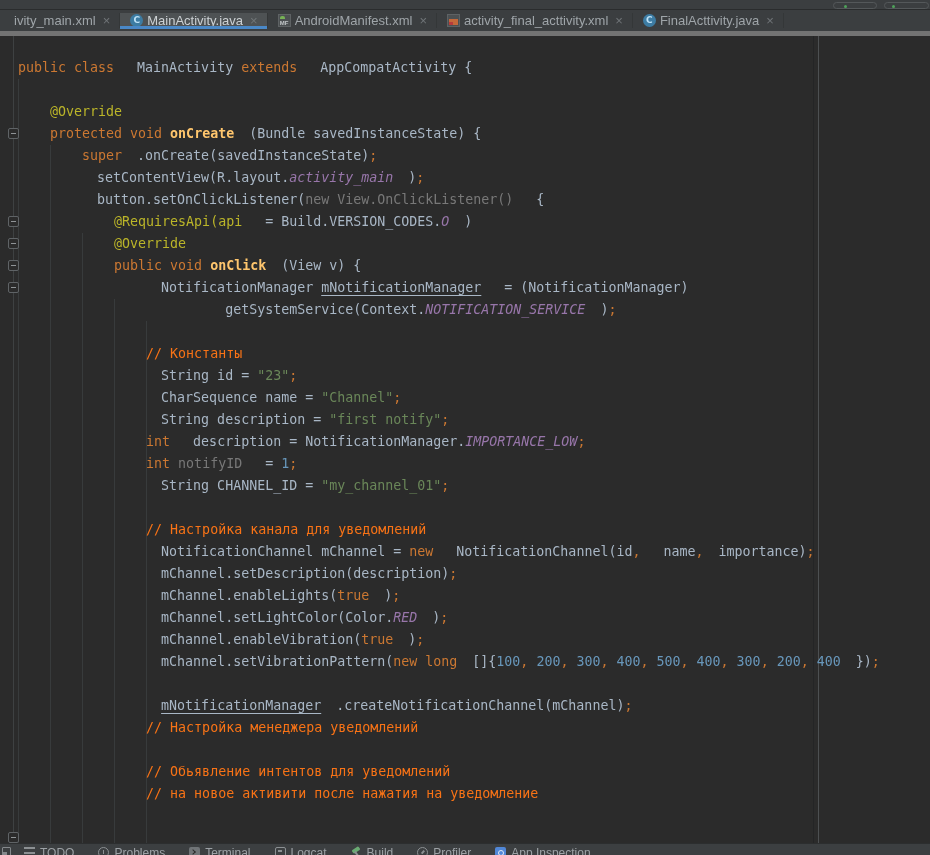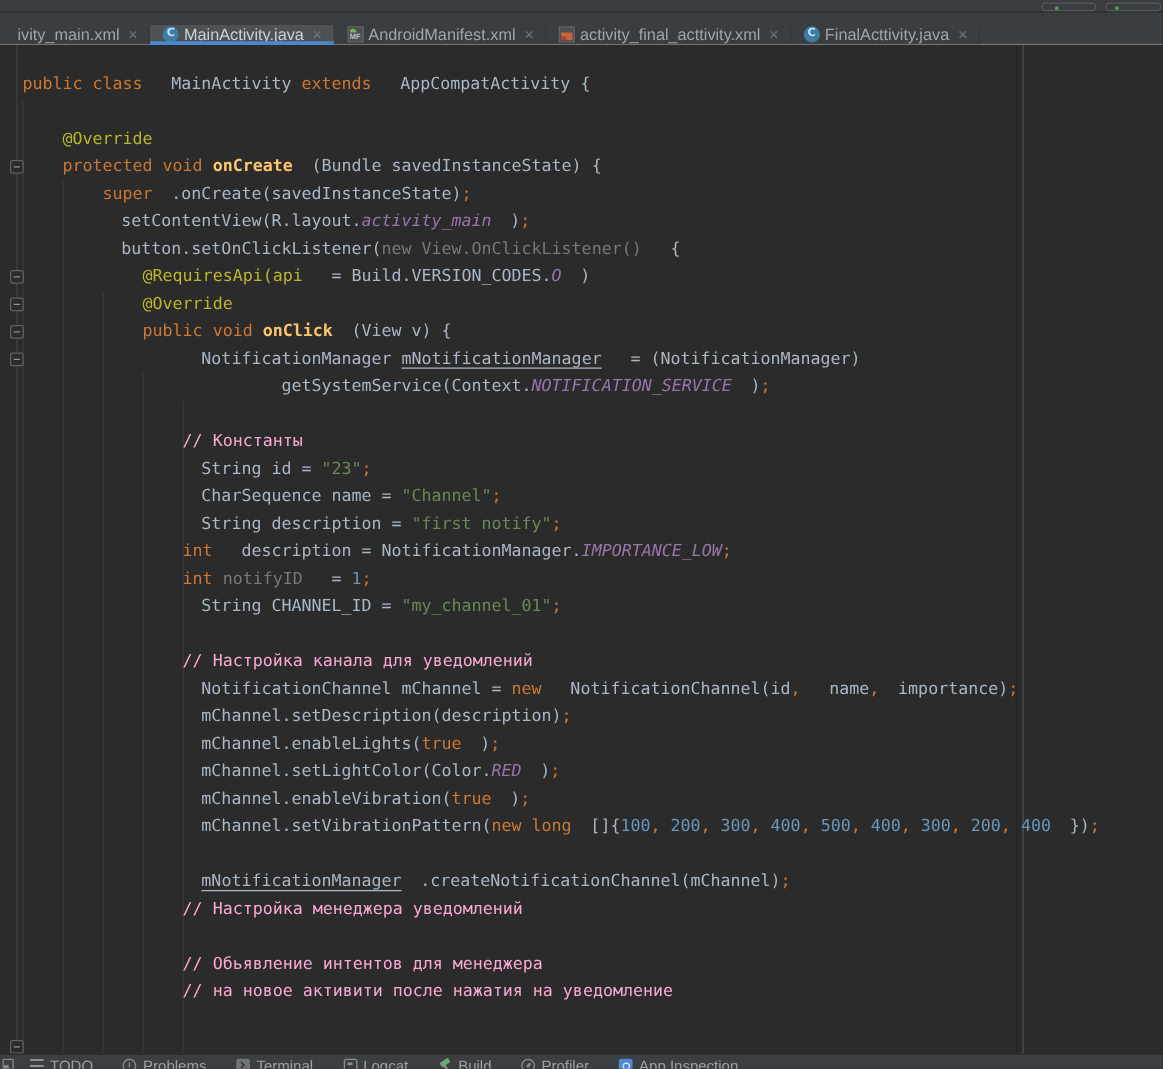--- a/index.html
+++ b/index.html
@@ -7,21 +7,21 @@
   *{box-sizing:border-box;}
 
   
   #topstrip{position:absolute;left:0;top:0;width:930px;height:10px;background:#3b3e40;
     border-bottom:1px solid #2a2c2d;}
   .tw{position:absolute;top:2px;height:7px;border:1px solid #54585a;border-radius:4px;}
   .tw .gdot{position:absolute;top:2px;width:3px;height:3px;border-radius:50%;background:#4fa35a;}
 
   
   #tabbar{position:absolute;left:0;top:10px;width:930px;height:26px;background:#3b3e40;
-    display:flex;align-items:flex-end;border-bottom:1px solid #737373;}
+    display:flex;align-items:center;border-bottom:5px solid #737373;}
   .tab{display:flex;align-items:center;padding:0 9px 0 10px;font-size:13px;color:#9fa5a9;
     background:#3b3e40;border-right:1px solid #343738;position:relative;white-space:nowrap;cursor:default;}
   .tab.active{background:#4e5254;color:#ccd1d4;}
   .tab.active::after{content:"";position:absolute;left:0;right:0;bottom:-1px;height:3px;background:#4a88c7;}
   .tab .tlabel{margin:0 4px;}
   .tclose{color:#707578;font-size:13px;margin-left:3px;line-height:1;}
   .ticon{width:13px;height:13px;display:inline-block;position:relative;flex:none;}
   .ticon.java-class{border-radius:50%;background:#3d7ca3;color:#bfe3f8;font-size:9px;font-weight:bold;
     text-align:center;line-height:13px;font-family:"DejaVu Sans",sans-serif;}
   .ticon.manifest{background:#4c5052;border:1px solid #5e6264;font-size:6px;color:#c2c6c8;
@@ -34,21 +34,21 @@
 
   
   #editor{position:absolute;left:0;top:36px;width:930px;height:807px;background:#2b2b2b;overflow:hidden;}
   #code{position:absolute;inset:0;padding:21px 0 0 18px;
     font-family:"DejaVu Sans Mono",monospace;font-size:13.3px;line-height:22px;color:#a9b7c6;}
   .cl{height:22px;white-space:pre;}
   .tk-d{color:#a9b7c6;padding-left:15px;}
   .tk-k{color:#cc7832;}
   .tk-s{color:#6a8759;}
   .tk-n{color:#6897bb;}
-  .tk-c{color:#f9a8d4;}
+  .tk-c{color:#f97316;}
   .tk-a{color:#bbb529;}
   .tk-m{color:#ffc66d;font-weight:bold;}
   .tk-p{color:#9876aa;font-style:italic;}
   .tk-g{color:#787878;}
   .tk-u{color:#a9b7c6;text-decoration:underline;text-underline-offset:3px;}
 
   .vline{position:absolute;width:1px;}
   #foldline{left:13px;top:0;bottom:0;background:#3e4142;}
   .iguide{background:#383b3c;bottom:0;}
   #margin-dark{left:813px;top:0;bottom:0;background:#242526;}
@@ -160,21 +160,21 @@
       <div class="cl"><span class="tk-d">                NotificationChannel mChannel = </span><span class="tk-k">new </span><span class="tk-d">NotificationChannel(id</span><span class="tk-k">,</span><span class="tk-d"> name</span><span class="tk-k">,</span><span class="tk-d">importance)</span><span class="tk-k">;</span></div>
       <div class="cl"><span class="tk-d">                mChannel.setDescription(description)</span><span class="tk-k">;</span></div>
       <div class="cl"><span class="tk-d">                mChannel.enableLights(</span><span class="tk-k">true</span><span class="tk-d">)</span><span class="tk-k">;</span></div>
       <div class="cl"><span class="tk-d">                mChannel.setLightColor(Color.</span><span class="tk-p">RED</span><span class="tk-d">)</span><span class="tk-k">;</span></div>
       <div class="cl"><span class="tk-d">                mChannel.enableVibration(</span><span class="tk-k">true</span><span class="tk-d">)</span><span class="tk-k">;</span></div>
       <div class="cl"><span class="tk-d">                mChannel.setVibrationPattern(</span><span class="tk-k">new long</span><span class="tk-d">[]{</span><span class="tk-n">100</span><span class="tk-k">, </span><span class="tk-n">200</span><span class="tk-k">, </span><span class="tk-n">300</span><span class="tk-k">, </span><span class="tk-n">400</span><span class="tk-k">, </span><span class="tk-n">500</span><span class="tk-k">, </span><span class="tk-n">400</span><span class="tk-k">, </span><span class="tk-n">300</span><span class="tk-k">, </span><span class="tk-n">200</span><span class="tk-k">, </span><span class="tk-n">400</span><span class="tk-d">})</span><span class="tk-k">;</span></div>
       <div class="cl"></div>
       <div class="cl"><span class="tk-d">                </span><span class="tk-u">mNotificationManager</span><span class="tk-d">.createNotificationChannel(mChannel)</span><span class="tk-k">;</span></div>
       <div class="cl"><span class="tk-c">                // Настройка менеджера уведомлений</span></div>
       <div class="cl"></div>
-      <div class="cl"><span class="tk-c">                // Обьявление интентов для менеджера</span></div>
+      <div class="cl"><span class="tk-c">                // Обьявление интентов для уведомлений</span></div>
       <div class="cl"><span class="tk-c">                // на новое активити после нажатия на уведомление</span></div>
     </div>
   <div id="folds">
       <div class="fold" style="top: 92px;"></div>
       <div class="fold" style="top: 180px;"></div>
       <div class="fold" style="top: 202px;"></div>
       <div class="fold" style="top: 224px;"></div>
       <div class="fold" style="top: 246px;"></div>
       <div class="fold" style="top: 796px;"></div>
     </div>

